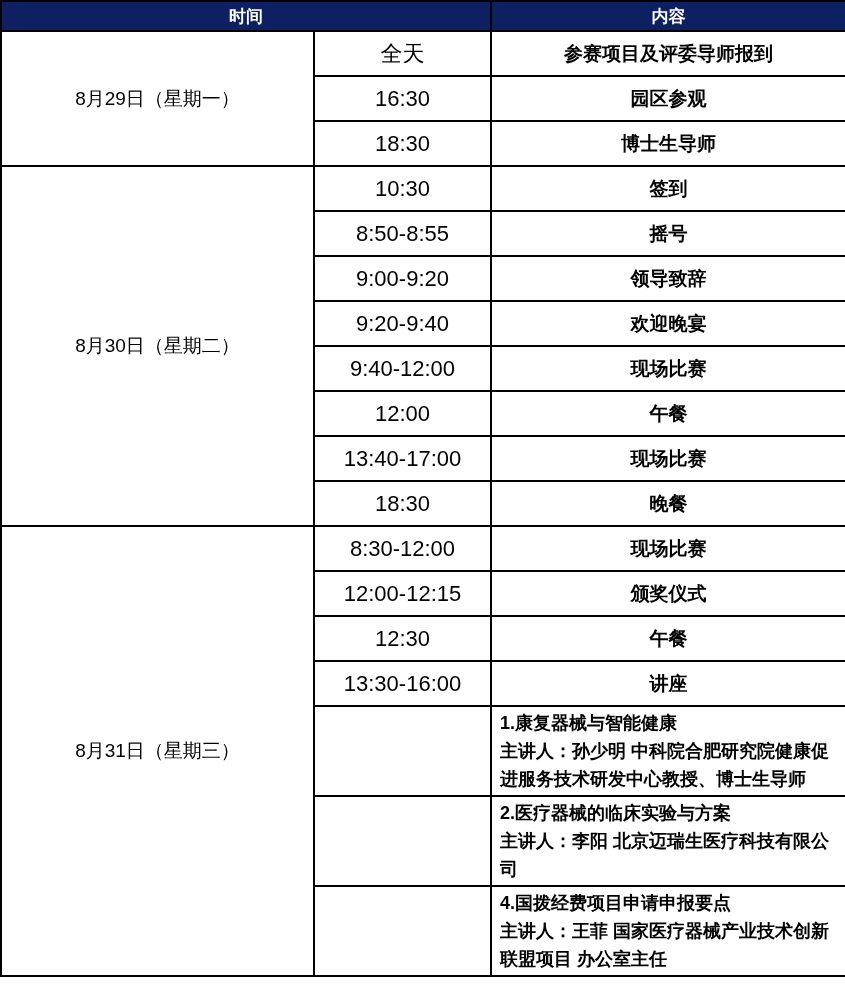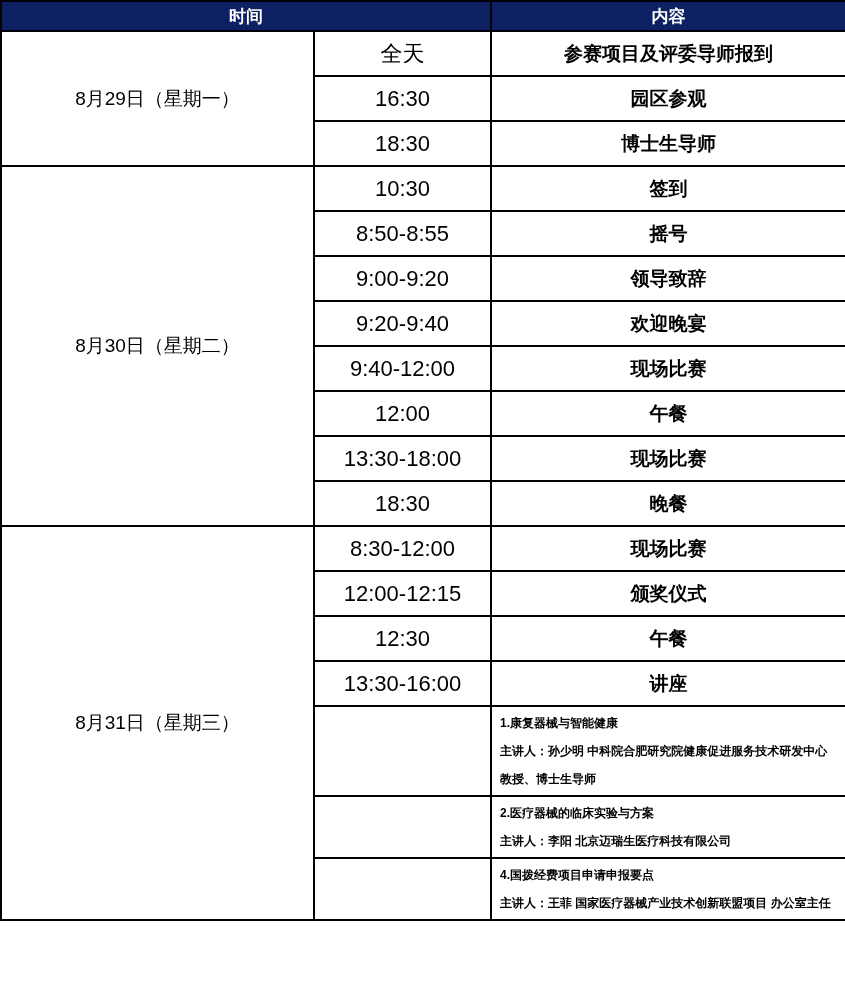--- a/index.html
+++ b/index.html
@@ -57,21 +57,21 @@
   }
   td.content-cell {
     text-align: center;
     vertical-align: middle;
     font-size: 19px;
     height: 45px;
     font-weight: bold;
   }
   td.content-cell.lecture {
     text-align: left;
-    font-size: 12px;
+    font-size: 18px;
     line-height: 28px;
     padding: 2px 6px 2px 8px;
     white-space: pre-line;
     height: auto;
   }
 </style>
 </head>
 <body>
 
 <div class="page">
@@ -120,21 +120,21 @@
         </tr>
         <tr>
           <td class="time-cell">9:40-12:00</td>
           <td class="content-cell">现场比赛</td>
         </tr>
         <tr>
           <td class="time-cell">12:00</td>
           <td class="content-cell">午餐</td>
         </tr>
         <tr>
-          <td class="time-cell">13:30-18:00</td>
+          <td class="time-cell">13:40-17:00</td>
           <td class="content-cell">现场比赛</td>
         </tr>
         <tr>
           <td class="time-cell">18:30</td>
           <td class="content-cell">晚餐</td>
         </tr>
         <tr>
           <td class="date-cell" rowspan="7">8月31日（星期三）</td>
           <td class="time-cell">8:30-12:00</td>
           <td class="content-cell">现场比赛</td>

